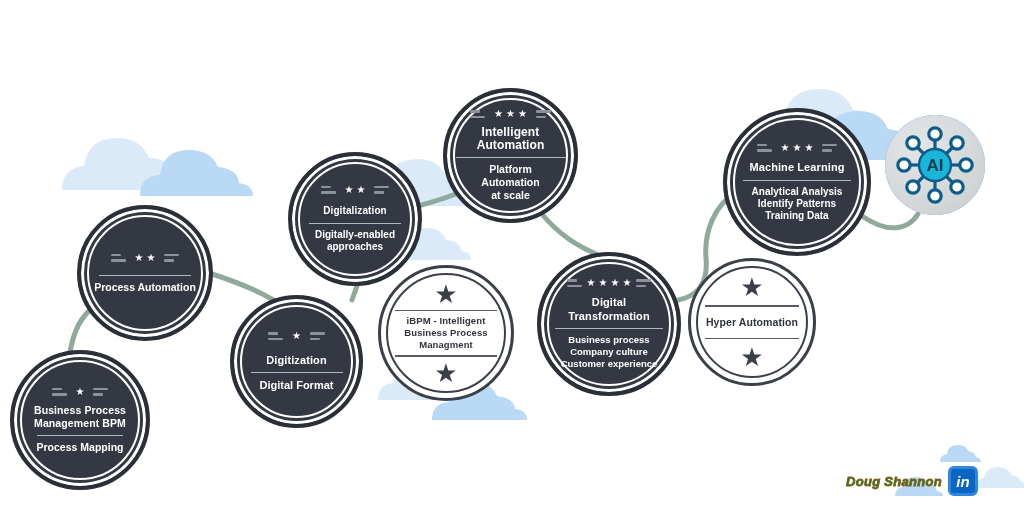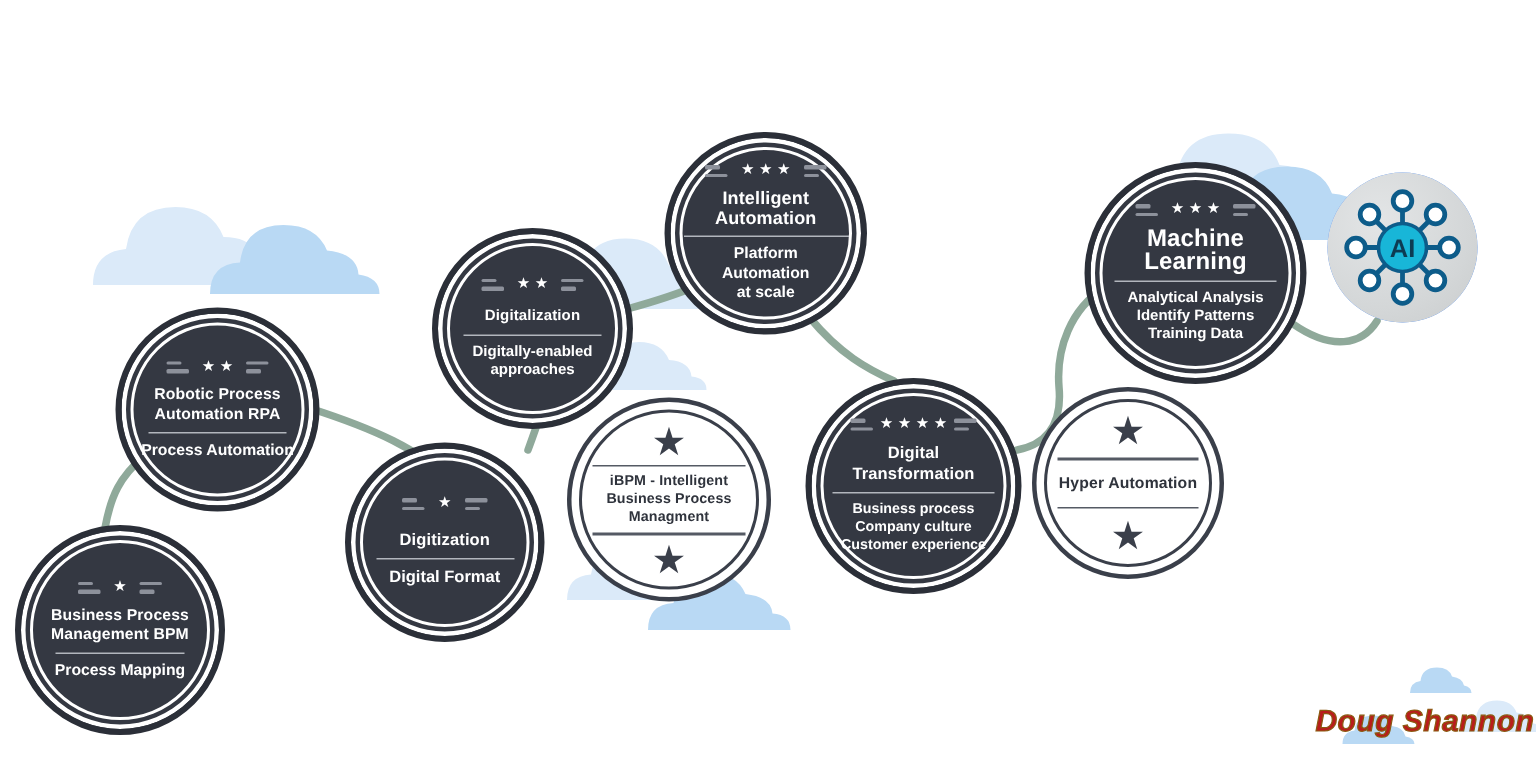--- a/index.html
+++ b/index.html
@@ -74,26 +74,25 @@
   #ai-node .shade{position:absolute;left:0;top:0;right:0;bottom:0;border-radius:50%;
     background:radial-gradient(circle at 35% 32%, #e3e5e6 0%, #d3d6d7 65%, #c8cbcc 100%);}
 
   
   #brand-box{
     position:absolute;
     display:flex;align-items:center;gap:6px;
     padding:4px 6px;
   }
   #brand-name{
-    font-size:20px;font-weight:bold;font-style:italic;
-    color:#b91c1c;
+    font-size:13px;font-weight:bold;font-style:italic;
+    color:#15803d;
     -webkit-text-stroke:0.8px #8a5a10;
     letter-spacing:.3px;
     white-space:nowrap;
-    margin-left:31px;
   }
   #li-badge{
     width:30px;height:30px;border-radius:6px;
     background:#0A66C2;border:3px solid #2f86dd;
     display:flex;align-items:center;justify-content:center;
     color:#ffffff;font-weight:bold;font-size:15px;font-style:italic;
     box-sizing:border-box;
   }
 </style>
 </head>
@@ -176,24 +175,20 @@
             </span>
           <span class="stars">
               <span>★</span>
               <span>★</span>
             </span>
           <span class="dashes right">
               <i></i>
               <i></i>
             </span>
         </div>
-        <div class="title" style="font-size:10.5px;line-height:13px;">
-          <div>Robotic Process</div>
-          <div>Automation RPA</div>
-        </div>
         <div class="rule" style="width:92px;"></div>
         <div class="sub" style="font-size:10.5px;line-height:13px;">
           <div>Process Automation</div>
         </div>
       </div>
     </div>
 
     <div class="node dark" style="left:230px;top:295px;width:133px;height:133px;">
       <div class="inner-ring"></div>
       <div class="body">
@@ -349,21 +344,21 @@
           <span class="stars">
               <span>★</span>
               <span>★</span>
               <span>★</span>
             </span>
           <span class="dashes right">
               <i></i>
               <i></i>
             </span>
         </div>
-        <div class="title" style="font-size:16px;line-height:15px;">
+        <div class="title" style="font-size:11px;line-height:15px;">
           <div>Machine Learning</div>
         </div>
         <div class="rule" style="width:108px;"></div>
         <div class="sub" style="font-size:10px;line-height:12px;">
           <div>Analytical Analysis</div>
           <div>Identify Patterns</div>
           <div>Training Data</div>
         </div>
       </div>
     </div>

